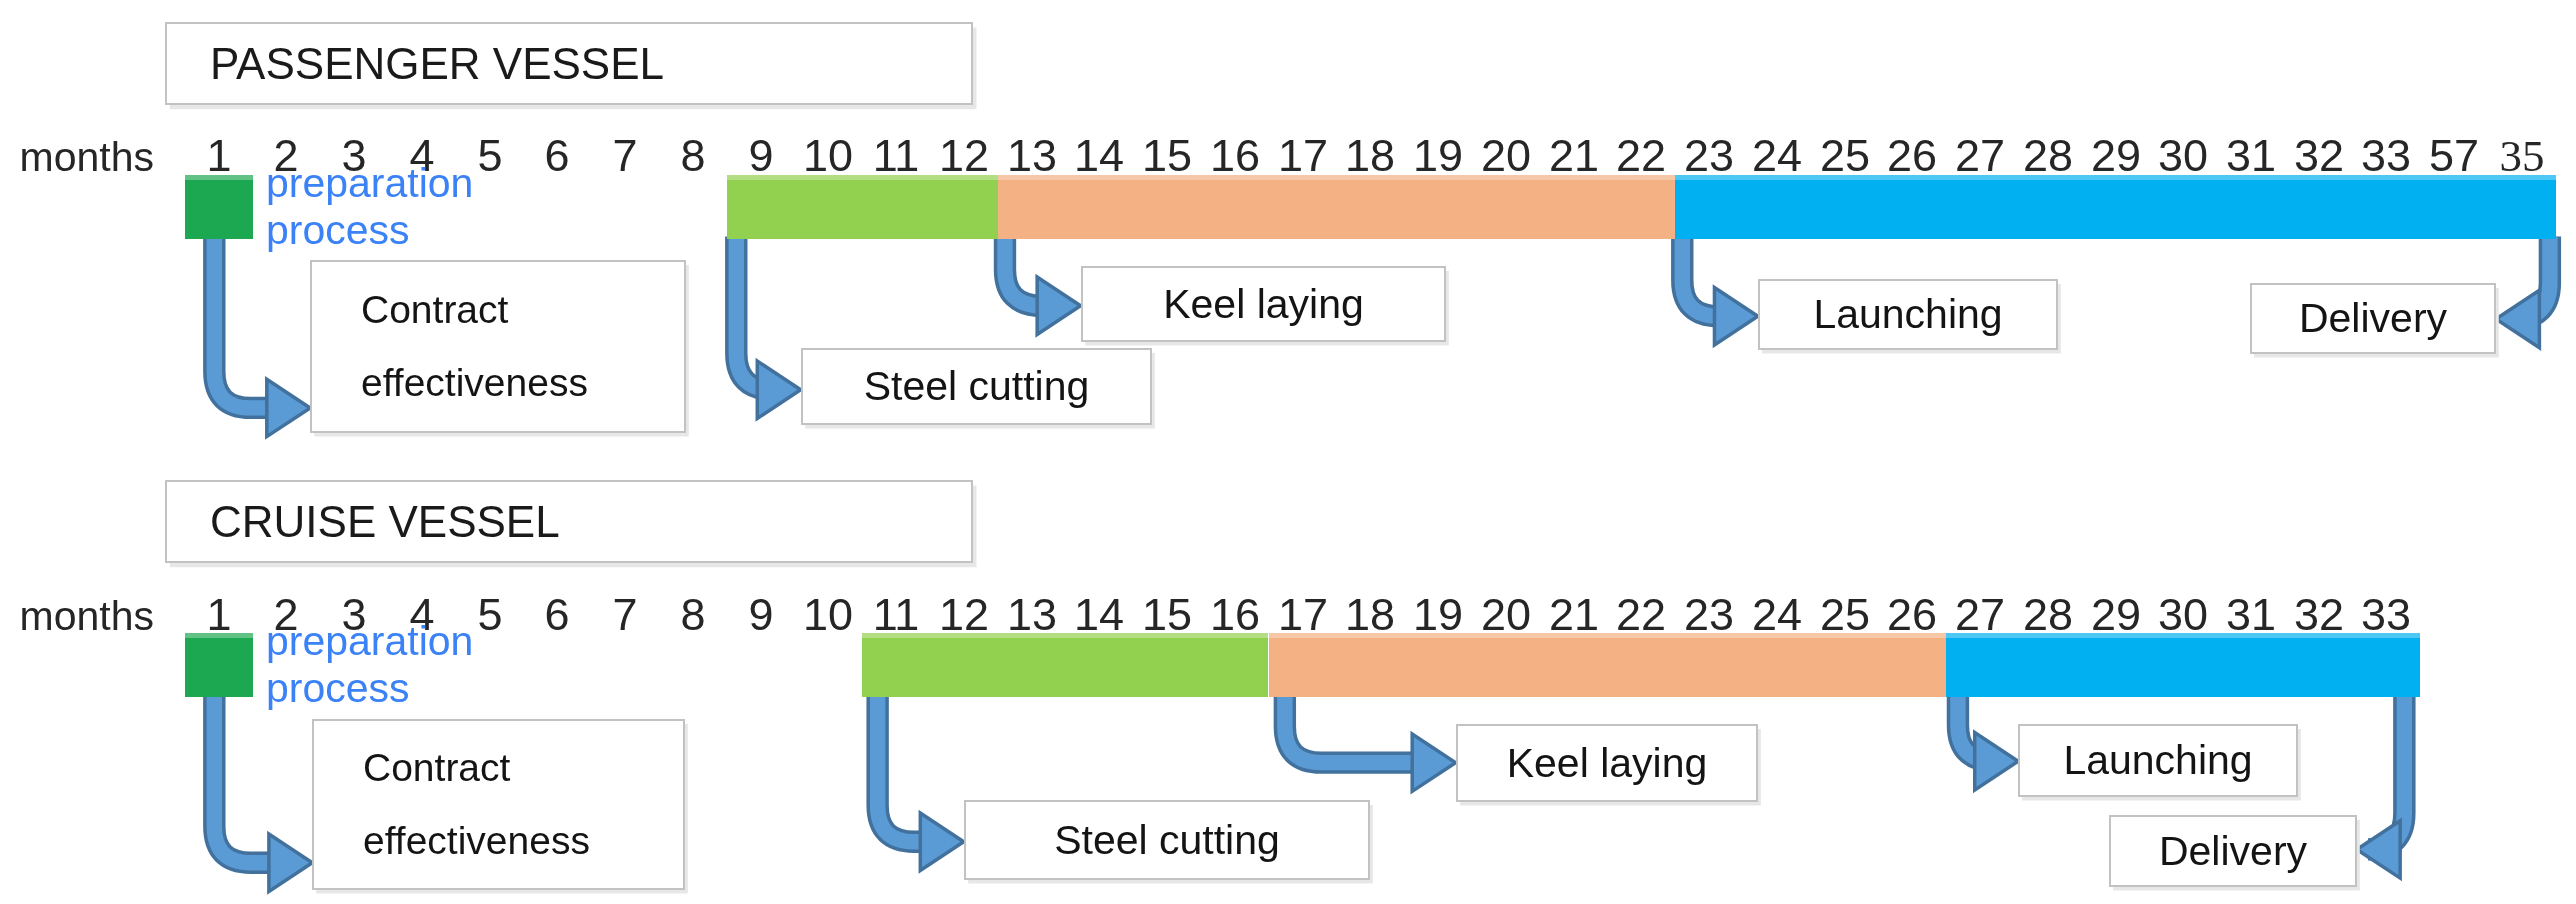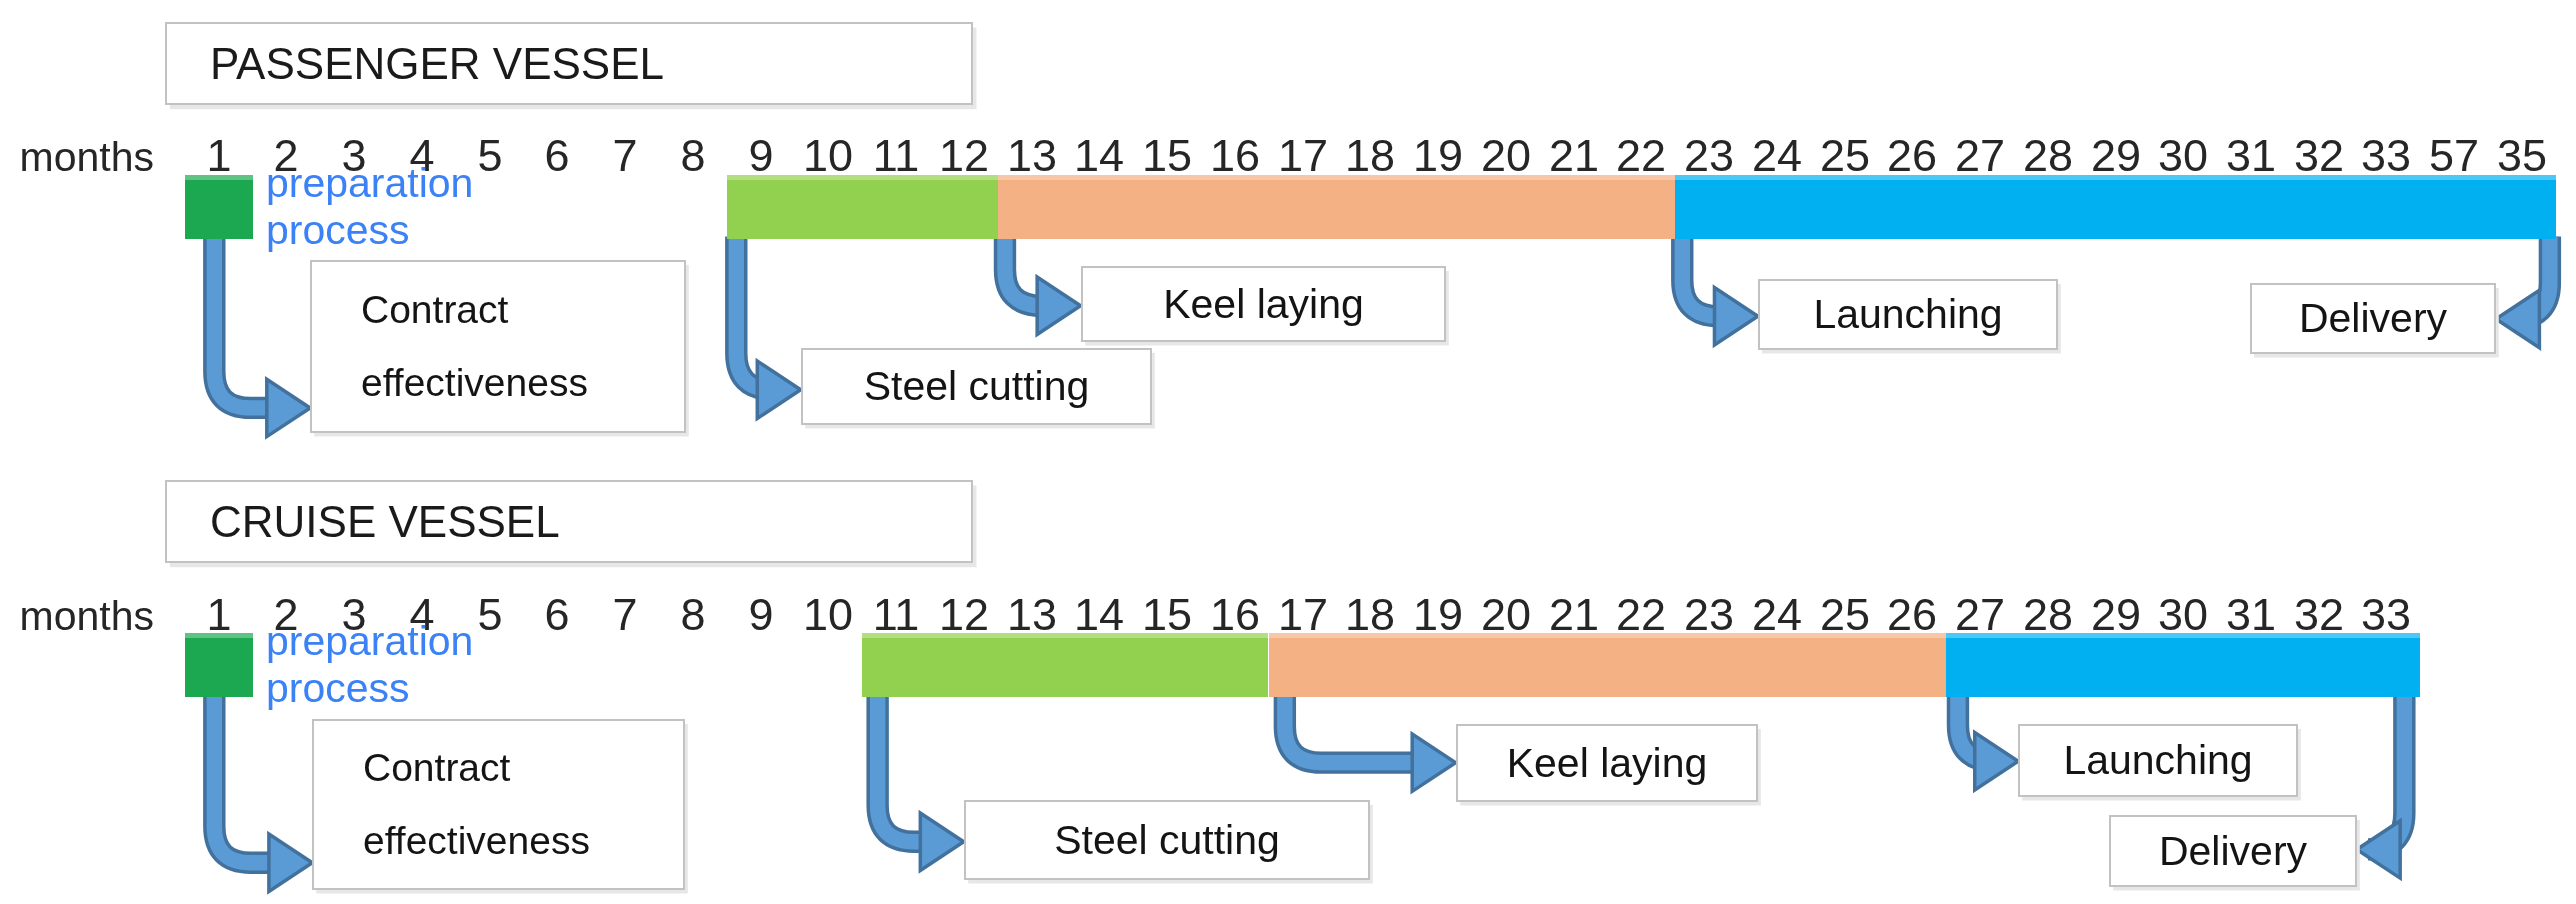--- a/index.html
+++ b/index.html
@@ -113,21 +113,21 @@
         <div class="month-tick" style="left: 1811px; top: 130px; width: 68px;">25</div>
         <div class="month-tick" style="left: 1878px; top: 130px; width: 68px;">26</div>
         <div class="month-tick" style="left: 1946px; top: 130px; width: 68px;">27</div>
         <div class="month-tick" style="left: 2014px; top: 130px; width: 68px;">28</div>
         <div class="month-tick" style="left: 2082px; top: 130px; width: 68px;">29</div>
         <div class="month-tick" style="left: 2149px; top: 130px; width: 68px;">30</div>
         <div class="month-tick" style="left: 2217px; top: 130px; width: 68px;">31</div>
         <div class="month-tick" style="left: 2285px; top: 130px; width: 68px;">32</div>
         <div class="month-tick" style="left: 2352px; top: 130px; width: 68px;">33</div>
         <div class="month-tick" style="left: 2420px; top: 130px; width: 68px;">57</div>
-        <div class="month-tick" style="left: 2488px; top: 130px; width: 68px;">35</div>
+        <div class="month-tick" style="left: 2488px; top: 130px; width: 68px; font-family: Liberation Serif, serif;">35</div>
         <div class="bar-seg" style="left: 185px; top: 175px; width: 68px; height: 64px; background: rgb(28, 168, 80);"></div>
         <div class="bar-seg" style="left: 727px; top: 175px; width: 271px; height: 64px; background: rgb(146, 208, 80);"></div>
         <div class="bar-seg" style="left: 998px; top: 175px; width: 677px; height: 64px; background: rgb(244, 177, 131);"></div>
         <div class="bar-seg" style="left: 1675px; top: 175px; width: 881px; height: 64px; background: rgb(0, 176, 240);"></div>
         <div class="prep-label" style="left: 266px; top: 175px; height: 64px;">preparation process</div>
         <div class="callout twolines left" style="left: 310px; top: 260px; width: 376px; height: 173px; padding-left: 49px;">
           <div class="line">Contract</div>
           <div class="line">effectiveness</div>
         </div>
         <div class="callout center" style="left: 801px; top: 348px; width: 351px; height: 77px;">

